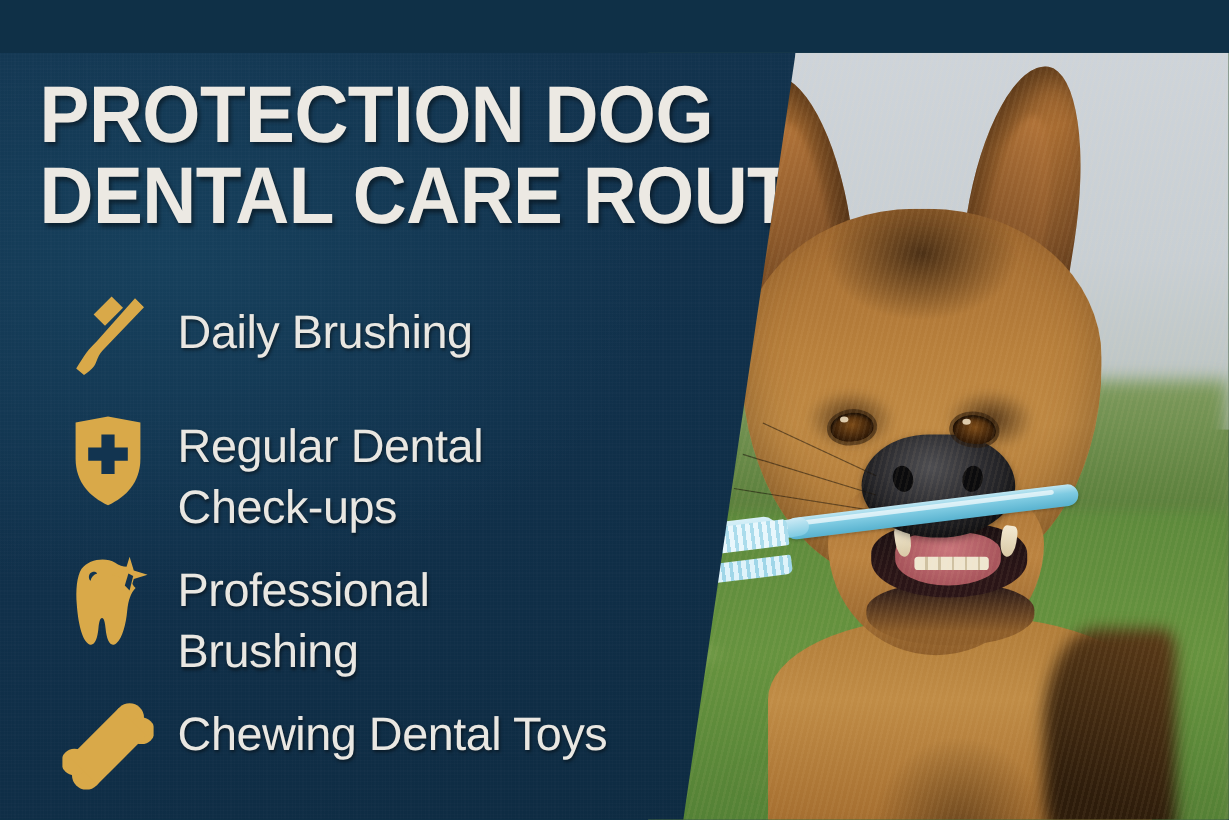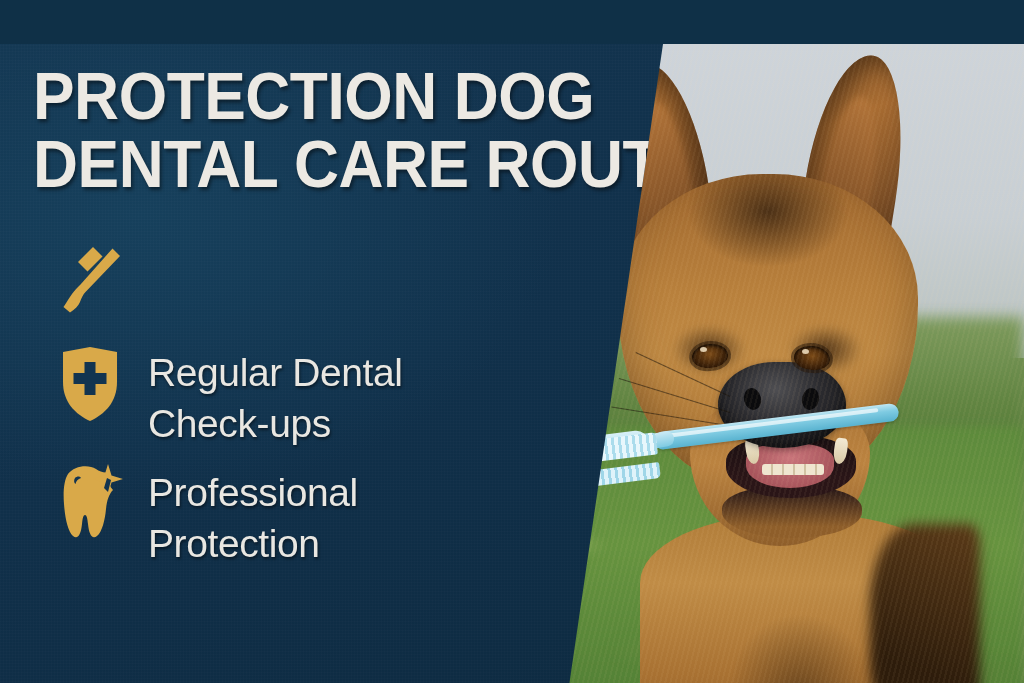--- a/index.html
+++ b/index.html
@@ -344,20 +344,21 @@
 
       <div class="feature f1">
         <span class="feature-icon">
           <svg width="72" height="78" viewBox="0 0 72 78">
             <g fill="#d9a949">
               <path d="M58.5 6.5 L66 14 L31.5 50 C29 52.5 27.5 56 26 60 C24.5 64 21 67 16 70.5 L9.5 65 C13 59.5 15.5 55.5 18 52 C20.5 48.5 23.5 45.5 26.5 42.5 Z"></path>
               <path d="M39 5 L48.5 14.5 L33.5 29.5 L24 20 Z"></path>
             </g>
           </svg>
         </span>
+        <span class="feature-label">Daily Brushing</span>
       </div>
 
       <div class="feature f2">
         <span class="feature-icon">
           <svg width="62" height="78" viewBox="0 0 62 78">
             <path d="M4 6 L31 1 L58 6 L58 36 C58 56 46 68 31 75 C16 68 4 56 4 36 Z" fill="#d9a949"></path>
             <path d="M25.5 16 H36.5 V27 H47.5 V38 H36.5 V49 H25.5 V38 H14.5 V27 H25.5 Z" fill="#123450"></path>
           </svg>
         </span>
         <span class="feature-label">Regular Dental Check-ups</span>
@@ -365,20 +366,34 @@
 
       <div class="feature f3">
         <span class="feature-icon">
           <svg width="70" height="80" viewBox="0 0 70 80">
             <path d="M13 12 C19 4 33 2 41 7 C45 10 50 11 54 10 C52 18 54 24 58 28 C54 32 52 38 51 47 C50 58 47 70 42 74 C37 78 34 72 33 62 C32.4 56 31.6 53 30 53 C28.4 53 27.6 56 27 62 C26 72 23 78 18 74 C13 70 10 56 9 42 C8 30 9 18 13 12 Z" fill="#d9a949"></path>
             <path d="M53 2 L56.5 13.5 L68 17 L56.5 20.5 L53 32 L49.5 20.5 L38 17 L49.5 13.5 Z" fill="#d9a949"></path>
             <path d="M52 16 L56 18 L53 30 L49 26 Z" fill="#123450"></path>
             <path d="M20 16 C22 14 25 14 26 16 C23 17 21 19 20.5 22 C19 21 18.5 18 20 16 Z" fill="#123450"></path>
           </svg>
         </span>
-        <span class="feature-label">Professional Protection</span>
-      </div>
-
+        <span class="feature-label">Professional Brushing</span>
+      </div>
+
+      <div class="feature f4">
+        <span class="feature-icon">
+          <svg width="76" height="76" viewBox="0 0 76 76">
+            <g fill="#d9a949">
+              <circle cx="56" cy="14" r="12"></circle>
+              <circle cx="66" cy="25" r="11"></circle>
+              <circle cx="20" cy="62" r="12"></circle>
+              <circle cx="10" cy="51" r="11"></circle>
+              <path d="M47 6 L70 29 L29 70 L6 47 Z"></path>
+            </g>
+          </svg>
+        </span>
+        <span class="feature-label">Chewing Dental Toys</span>
+      </div>
 
     </div>
   </div>
 
 </div>
 
 </body></html>

